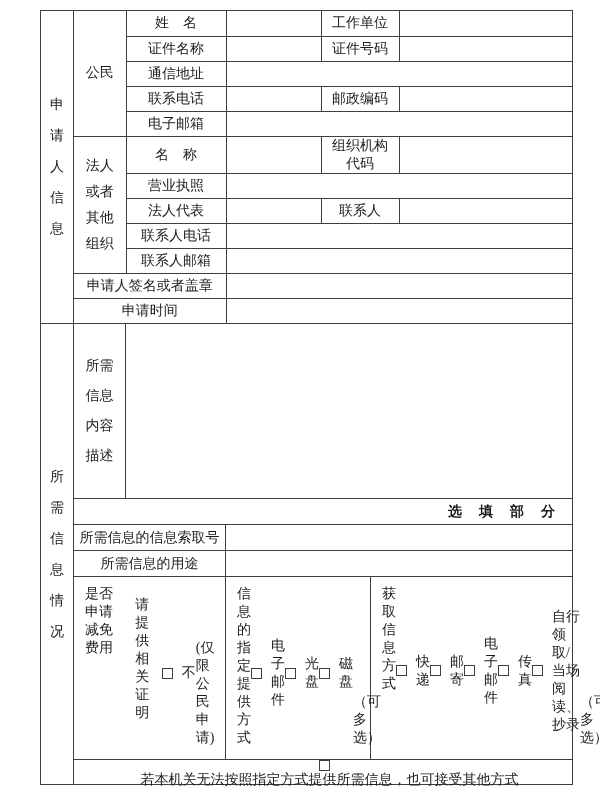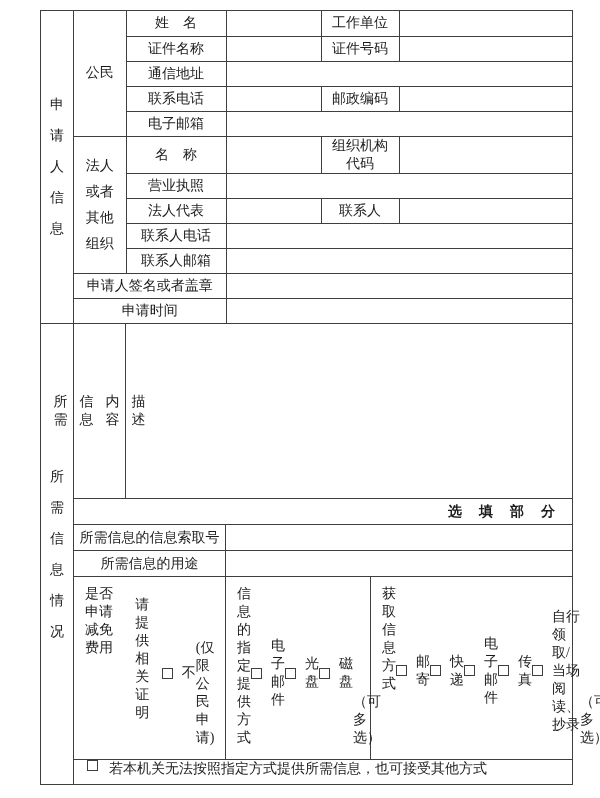--- a/index.html
+++ b/index.html
@@ -42,21 +42,21 @@
   table.t1 tr:last-child td { border-bottom: 0; text-align: center; }
   table.t1 tr { height: 25px; }
   tr.row-tall { height: 42px; }
   td.group-cell { line-height: 26px; }
 
   
   .desc-row { display: flex; height: 175px; border-bottom: 1px solid #3f3f3f; }
   .desc-label {
     width: 52px; flex: none;
     border-right: 1px solid #3f3f3f;
-    display: flex; flex-direction: row;
+    display: flex; flex-direction: column;
     align-items: center; justify-content: center;
     gap: 12px;
   }
   .desc-value { flex: 1; }
   .opt-header {
     height: 26px; line-height: 25px;
     border-bottom: 1px solid #3f3f3f;
     text-align: right;
     font-weight: bold;
     letter-spacing: 17px;
@@ -86,22 +86,23 @@
     width: 11px; height: 11px; flex: none;
     border: 1px solid #3f3f3f;
     margin-right: 9px;
     display: inline-block;
   }
   .cb-sub { padding-left: 20px; margin-top: 11px; }
   .cb-note { margin-top: auto; padding-top: 10px; }
 
   .bottom-row {
     height: 24px;
-    display: flex; 
+    display: flex; align-items: center;
     padding-left: 13px;
+    flex-direction: column;
   }
   .bottom-row .box { margin-right: 11px; }
 </style>
 </head>
 <body>
 
 <div class="form">
 
   <div class="section section1">
     <div class="vlabel">
@@ -253,25 +254,25 @@
             <span class="box"></span>
             <span>磁盘</span>
           </div>
           <div class="cb-note">（可多选）</div>
         </div>
 
         <div class="cb-col c3">
           <div class="cb-title">获取信息方式</div>
           <div class="cb-item">
             <span class="box"></span>
+            <span>快递</span>
+          </div>
+          <div class="cb-item">
+            <span class="box"></span>
             <span>邮寄</span>
-          </div>
-          <div class="cb-item">
-            <span class="box"></span>
-            <span>快递</span>
           </div>
           <div class="cb-item">
             <span class="box"></span>
             <span>电子邮件</span>
           </div>
           <div class="cb-item">
             <span class="box"></span>
             <span>传真</span>
           </div>
           <div class="cb-item">

